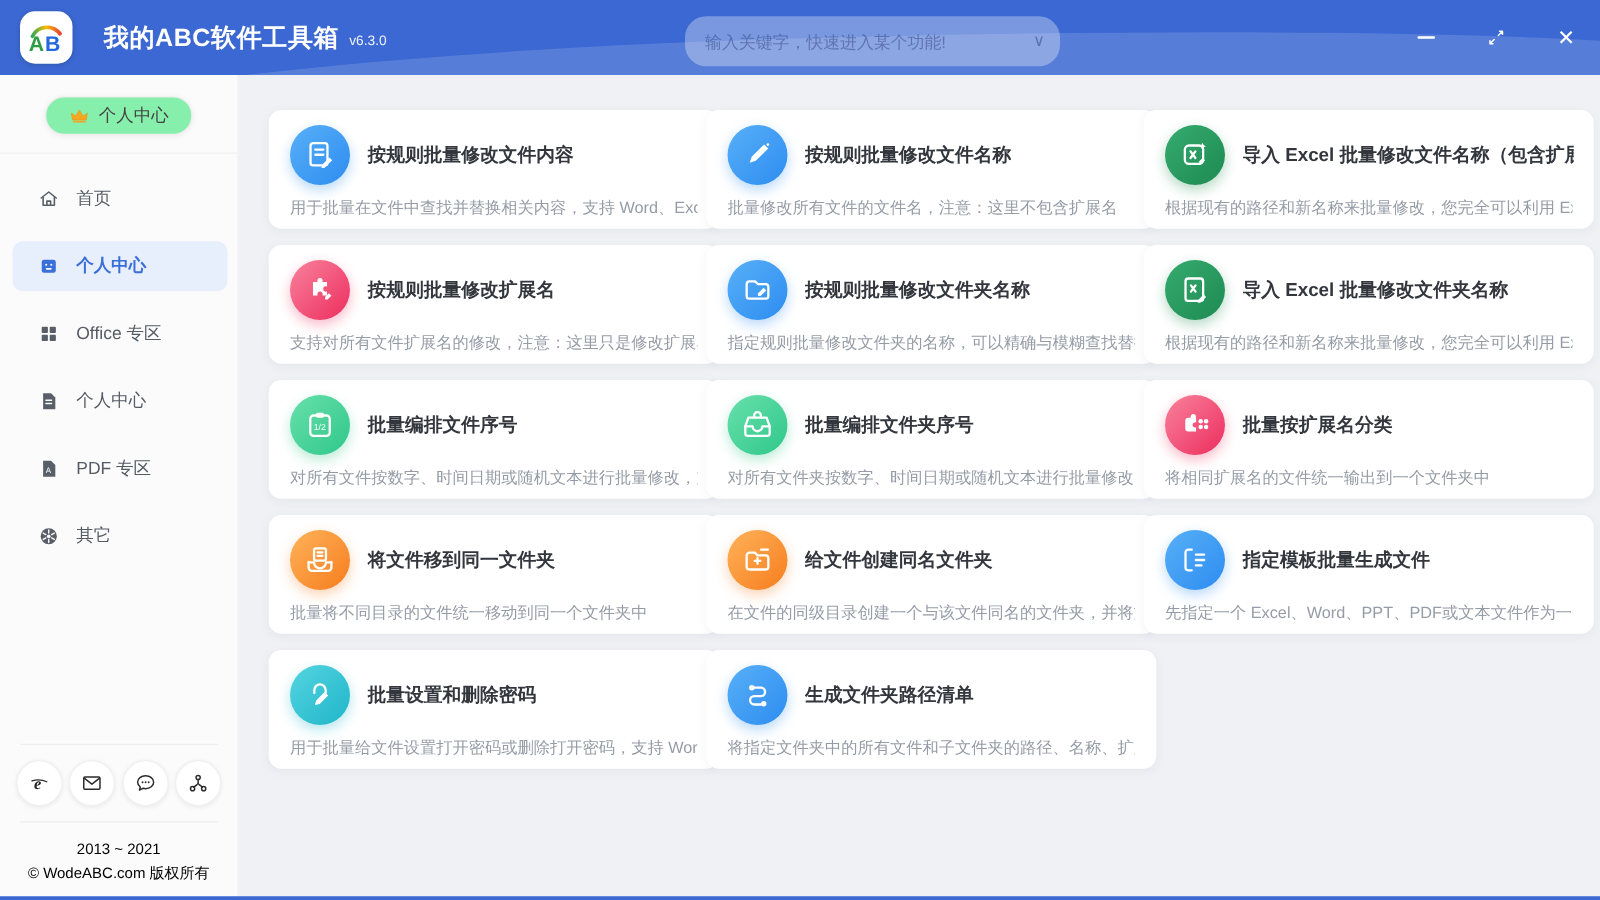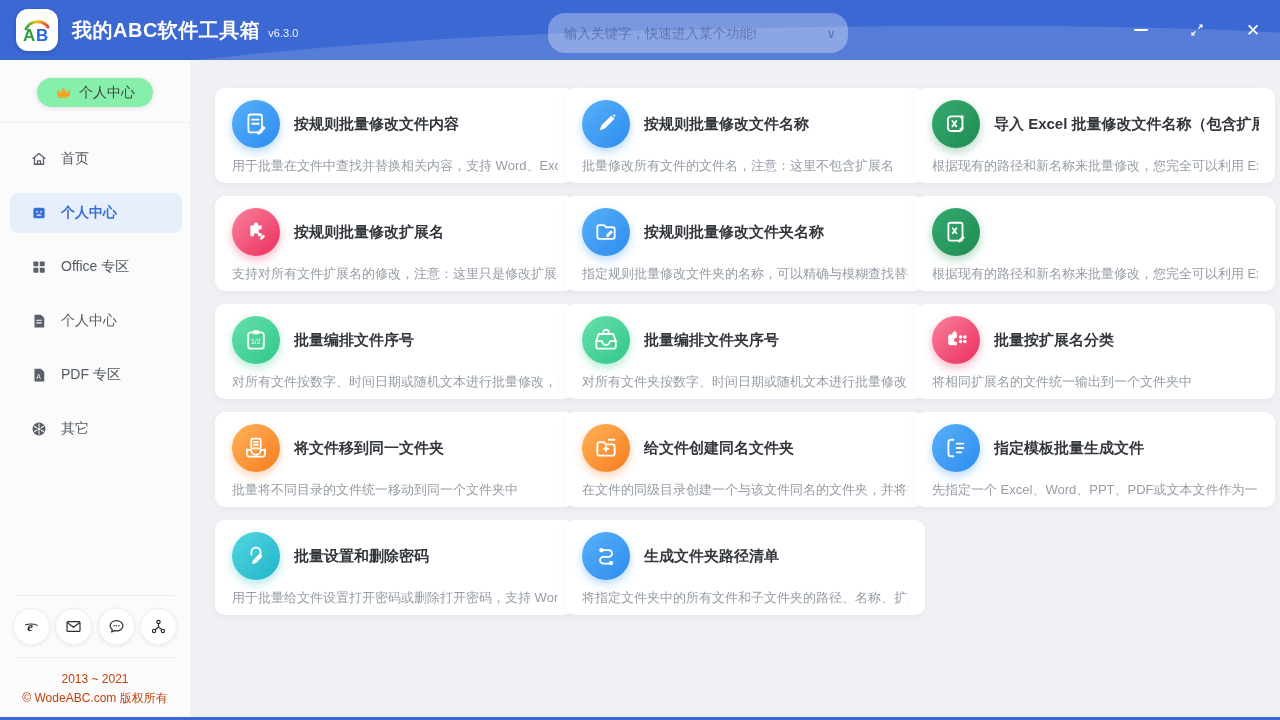--- a/index.html
+++ b/index.html
@@ -17,21 +17,21 @@
     position:absolute; left:-6%; top:30px; width:116%; height:80px;
     background:rgba(255,255,255,.14);
     border-radius:48% 52% 0 0 / 100% 55% 0 0;
     transform:rotate(-1.6deg);
   }
   .logo {
     position:absolute; left:16px; top:9px; width:42px; height:42px;
     background:#fff; border-radius:12px; display:flex; align-items:center; justify-content:center;
     box-shadow:0 1px 4px rgba(0,0,0,.18);
   }
-  .title-wrap { position:absolute; left:72px; top:0; height:60px; display:flex; align-items:center; gap:8px; }
+  .title-wrap { position:absolute; left:83px; top:0; height:60px; display:flex; align-items:center; gap:8px; }
   .title-wrap h1 { color:#fff; font-size:20px; font-weight:bold; letter-spacing:.5px; }
   .version { color:rgba(255,255,255,.92); font-size:11px; margin-top:6px; }
   .search {
     position:absolute; left:548px; top:13px; width:300px; height:40px;
     background:rgba(255,255,255,.32); border-radius:17px;
     display:flex; align-items:center; padding:0 12px 0 16px;
   }
   .search input {
     flex:1; background:transparent; border:none; outline:none;
     font-size:13.5px; color:#24407e;
@@ -65,21 +65,21 @@
   .nav-item.active { background:#e7eefc; color:#3a6fd8; font-weight:bold; }
   .nav-item.active .nav-ico { color:#3a6fd8; }
   .side-foot { position:absolute; bottom:0; left:0; width:190px; padding-bottom:12px; }
   .foot-div { height:1px; background:#ededed; margin:0 16px; }
   .foot-icons { display:flex; justify-content:space-between; padding:12px 13px; }
   .foot-icons .circ {
     width:37px; height:37px; border-radius:50%; background:#fff; border:1px solid #f0f0f0;
     box-shadow:0 1px 4px rgba(0,0,0,.08); display:flex; align-items:center; justify-content:center;
     color:#2b2b2b; cursor:pointer;
   }
-  .copyright { text-align:center; font-size:12px; color:#c2410c; line-height:19px; padding-top:12px; }
+  .copyright { text-align:center; font-size:12px; color:#000000; line-height:19px; padding-top:12px; }
   
   main { position:absolute; left:190px; top:60px; right:0; bottom:0; padding:28px 0 0 25px; overflow:hidden; }
   .grid { display:grid; grid-template-columns:repeat(3,330px); gap:13px 20px; }
   .card {
     width:360px; height:95px; background:#fff; border-radius:10px;
     box-shadow:0 2px 8px rgba(110,120,150,.07); overflow:hidden; cursor:pointer;
   }
   .card-top { display:flex; align-items:center; gap:14px; padding:12px 16px 0 17px; }
   .circle {
     width:48px; height:48px; border-radius:50%; flex:none; color:#fff;
@@ -320,20 +320,21 @@
         </div>
         <div class="card">
           <div class="card-top">
             <div class="circle" style="background:linear-gradient(135deg,#35ab6f,#1e8a52);box-shadow:0 4px 10px #1e8a5255">
               <svg width="26" height="26" viewBox="0 0 24 24" fill="none" stroke="currentColor" stroke-width="1.7" stroke-linecap="round" stroke-linejoin="round">
                 <rect x="5" y="3.5" width="13" height="16.5" rx="2"></rect>
                 <path d="M9 8.6l3.4 4.6M12.4 8.6L9 13.2"></path>
                 <path d="M14 19.7l4.4-4.4 1.8 1.8-4.4 4.4H14z" fill="#fff" stroke="none"></path>
               </svg>
             </div>
+            <h3>导入 Excel 批量修改文件夹名称</h3>
           </div>
           <div class="desc">根据现有的路径和新名称来批量修改，您完全可以利用 Excel 的功能</div>
         </div>
         <div class="card">
           <div class="card-top">
             <div class="circle" style="background:linear-gradient(135deg,#68e0ab,#2fc78b);box-shadow:0 4px 10px #2fc78b55">
               <svg width="26" height="26" viewBox="0 0 24 24" fill="none" stroke="currentColor" stroke-width="1.7" stroke-linecap="round" stroke-linejoin="round">
                 <rect x="4.8" y="5" width="14.4" height="15" rx="2.4"></rect>
                 <rect x="9" y="3" width="6" height="3.6" rx="1.2" fill="#fff" stroke="none"></rect>
                 <text x="7.4" y="15.8" font-size="6.4" fill="#fff" stroke="none" font-family="Liberation Sans, sans-serif">1/2</text>

